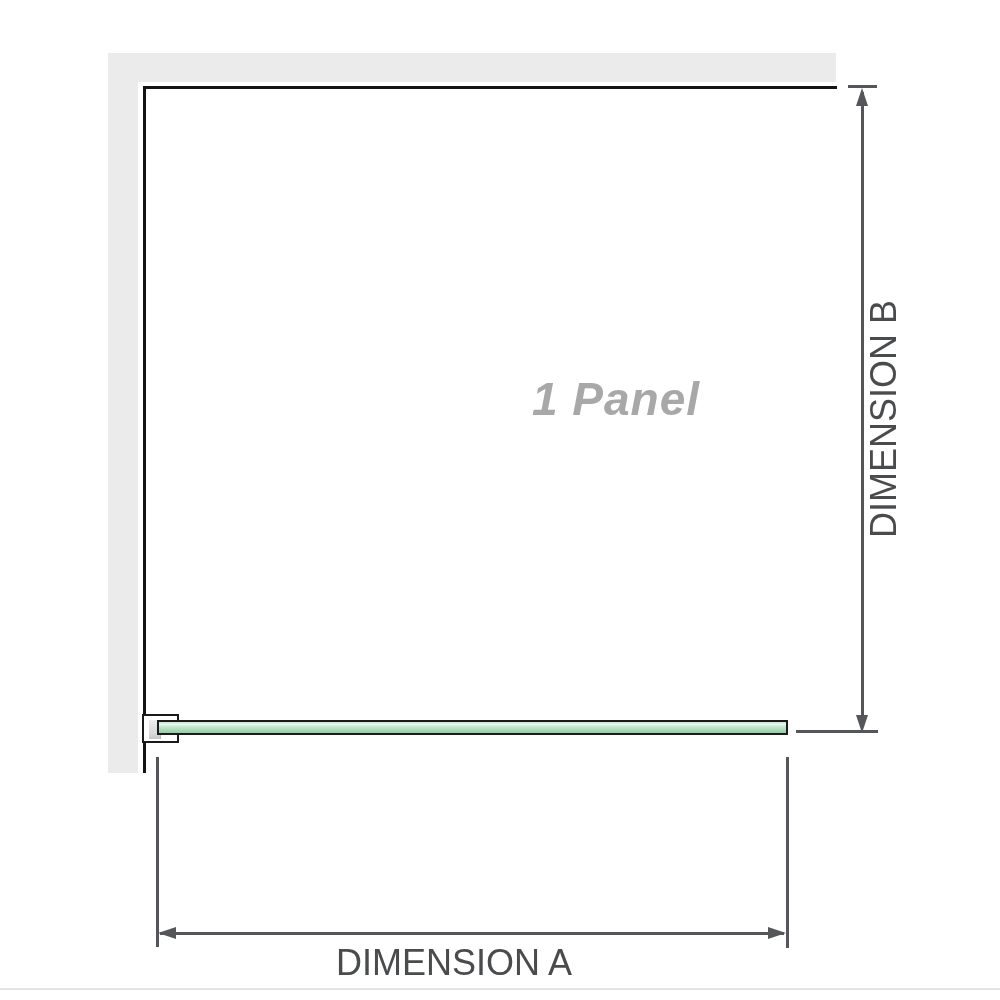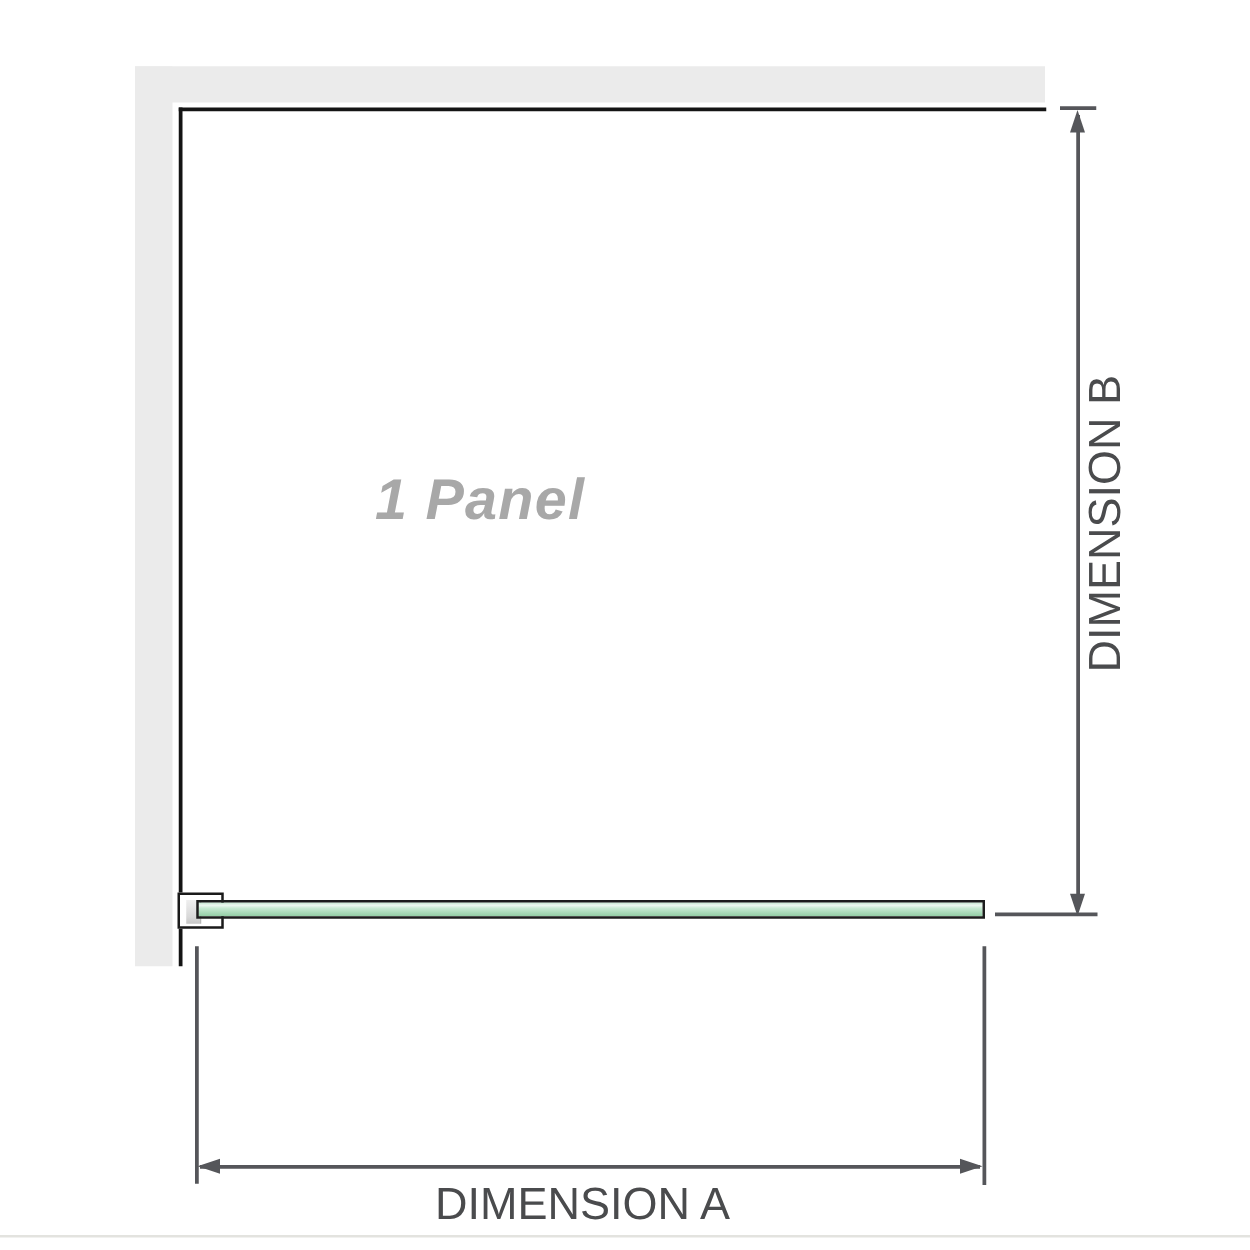--- a/index.html
+++ b/index.html
@@ -21,21 +21,21 @@
   .wall-top  { left: 108px; top: 53px; width: 728px; height: 29px; background: #ebebeb; }
   .wall-left { left: 108px; top: 53px; width: 30px;  height: 720px; background: #ebebeb; }
 
   
   .room-line-top  { left: 143px; top: 86px; width: 694px; height: 2.5px; background: #141414; }
   .room-line-left { left: 143px; top: 86px; width: 2.5px; height: 687px; background: #141414; }
 
   
   .panel-label {
     left: 300px; top: 368px; width: 400px; height: 62px;
-    text-align: left; line-height: 62px;
+    text-align: right; line-height: 62px;
     font-size: 46px; font-style: italic; font-weight: bold;
     color: #a8a8a8; letter-spacing: 1px;
   }
 
   
   .bracket {
     left: 142px; top: 714px; width: 37px; height: 29px;
     border: 2.5px solid #1a1a1a; background: #ffffff;
     box-sizing: border-box; z-index: 2;
   }
@@ -93,21 +93,21 @@
     border-bottom: 6.5px solid transparent;
     border-right: 18px solid #55565a;
   }
   .arrow-right {
     left: 768px; top: 926.5px; width: 0; height: 0;
     border-top: 6.5px solid transparent;
     border-bottom: 6.5px solid transparent;
     border-left: 18px solid #55565a;
   }
   .dima-label {
-    left: 266px; top: 944px; width: 400px; height: 38px;
+    left: 254px; top: 944px; width: 400px; height: 38px;
     text-align: center; line-height: 38px;
     font-size: 36px; font-weight: 300; letter-spacing: 0px;
     color: #4a4b4d;
   }
 
   
   .footer-line { left: 0; top: 988px; width: 1000px; height: 2px; background: #e3e3df; }
 </style>
 </head>
 <body>

